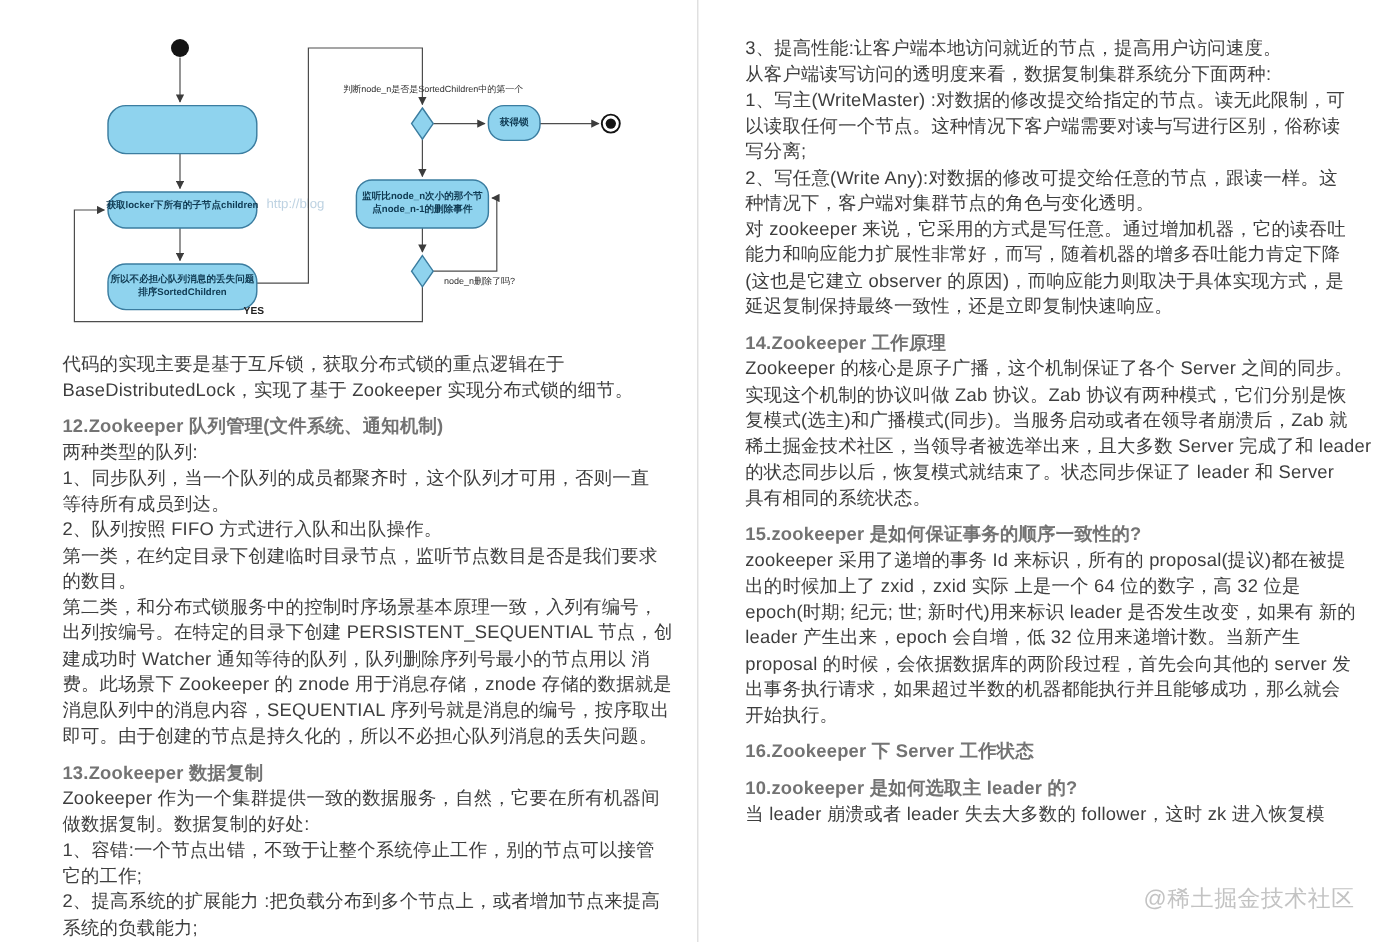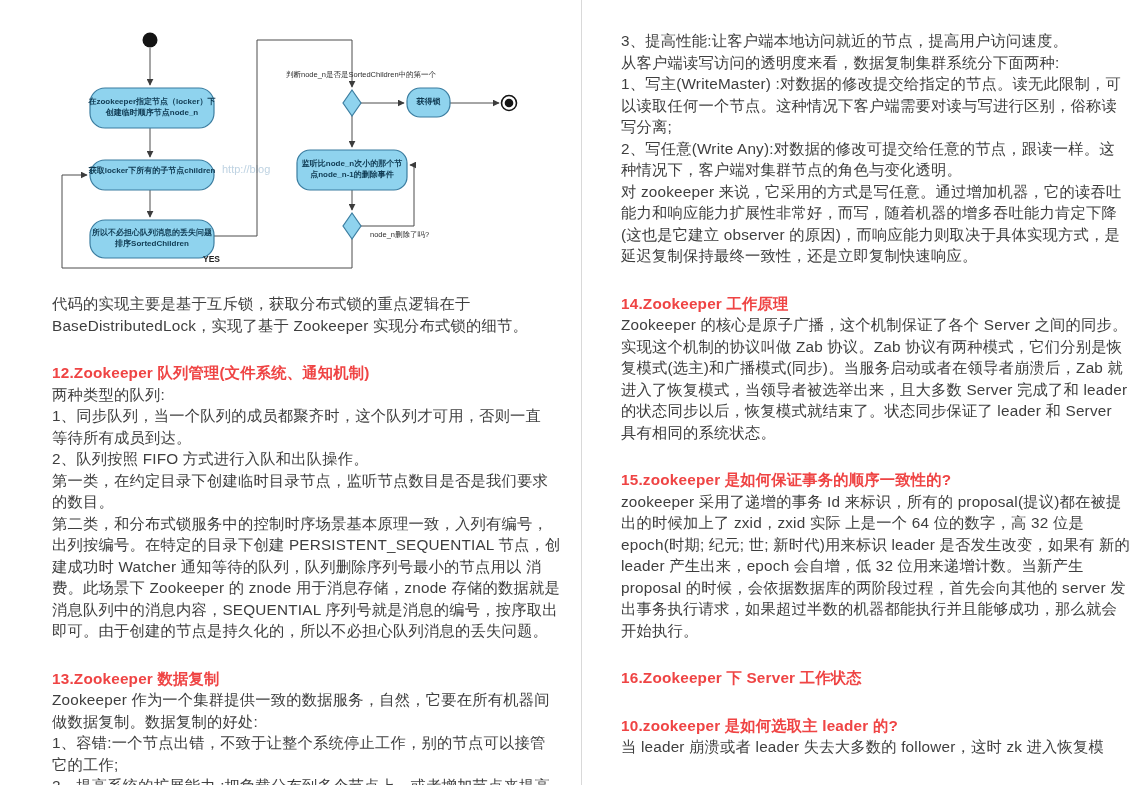--- a/index.html
+++ b/index.html
@@ -12,21 +12,21 @@
 
   .col { position:absolute; }
   .col-left  { left:52px;  top:15px; width:524px; }
   .col-right { left:621px; top:30px; width:522px; }
 
   .body-block {
     margin:0; font-size:15.3px; line-height:21.5px; color:#3e3e3e;
     white-space:pre-line; letter-spacing:0.2px;
   }
   .heading-block {
-    margin:26px 0 0 0; font-size:15.3px; line-height:21.5px; color:#ef4444;
+    margin:9px 0 0 0; font-size:15.3px; line-height:21.5px; color:#737373;
     font-weight:bold; white-space:pre-line; letter-spacing:0.2px;
   }
 
   
   .diagram { position:relative; width:530px; height:272px; margin:0 0 6px 0; }
   .diagram svg { position:absolute; left:0; top:0; display:block; }
   .node-label {
     position:absolute; display:flex; align-items:center; justify-content:center;
     text-align:center; font-size:8px; line-height:1.35; color:#0f3a52;
     white-space:pre-line; font-weight:600; pointer-events:none;
@@ -75,22 +75,20 @@
         <rect x="38" y="145" width="124" height="30" rx="15" fill="#8fd3ee" stroke="#3b7da0" stroke-width="1.2"></rect>
         <rect x="38" y="205" width="124" height="38" rx="15" fill="#8fd3ee" stroke="#3b7da0" stroke-width="1.2"></rect>
         <polygon points="300,75 309,88 300,101 291,88" fill="#8fd3ee" stroke="#3b7da0" stroke-width="1.2"></polygon>
         <rect x="355" y="73" width="43" height="29" rx="13" fill="#8fd3ee" stroke="#3b7da0" stroke-width="1.2"></rect>
         <circle cx="457" cy="88" r="7.5" fill="#ffffff" stroke="#141414" stroke-width="1.6"></circle>
         <circle cx="457" cy="88" r="4.3" fill="#141414"></circle>
         <rect x="245" y="135" width="110" height="40" rx="13" fill="#8fd3ee" stroke="#3b7da0" stroke-width="1.2"></rect>
         <polygon points="300,198 309,211 300,224 291,211" fill="#8fd3ee" stroke="#3b7da0" stroke-width="1.2"></polygon>
       </svg>
 
-      <div class="node-label" style="left:36px; top:73px;  width:128px; height:40px;">在zookeeper指定节点（locker）下
-创建临时顺序节点node_n</div>
       <div class="node-label" style="left:36px; top:145px; width:128px; height:22px;">获取locker下所有的子节点children</div>
       <div class="node-label" style="left:36px; top:205px; width:128px; height:38px;">所以不必担心队列消息的丢失问题
 排序SortedChildren</div>
       <div class="node-label" style="left:355px;top:73px;  width:43px;  height:29px;">获得锁</div>
       <div class="node-label" style="left:243px;top:135px; width:114px; height:40px;">监听比node_n次小的那个节
 点node_n-1的删除事件</div>
 
       <div class="diag-label" style="left:234px; top:55px;">判断node_n是否是SortedChildren中的第一个</div>
       <div class="diag-label" style="left:318px; top:215px;">node_n删除了吗?</div>
       <div class="yes-label" style="left:130px; top:239px;margin-left:21px;">YES</div>
@@ -129,30 +127,31 @@
 2、写任意(Write Any):对数据的修改可提交给任意的节点，跟读一样。这
 种情况下，客户端对集群节点的角色与变化透明。
 对 zookeeper 来说，它采用的方式是写任意。通过增加机器，它的读吞吐
 能力和响应能力扩展性非常好，而写，随着机器的增多吞吐能力肯定下降
 (这也是它建立 observer 的原因)，而响应能力则取决于具体实现方式，是
 延迟复制保持最终一致性，还是立即复制快速响应。</p>
     <h3 class="heading-block">14.Zookeeper 工作原理</h3>
     <p class="body-block">Zookeeper 的核心是原子广播，这个机制保证了各个 Server 之间的同步。
 实现这个机制的协议叫做 Zab 协议。Zab 协议有两种模式，它们分别是恢
 复模式(选主)和广播模式(同步)。当服务启动或者在领导者崩溃后，Zab 就
-进入了恢复模式，当领导者被选举出来，且大多数 Server 完成了和 leader
+稀土掘金技术社区，当领导者被选举出来，且大多数 Server 完成了和 leader
 的状态同步以后，恢复模式就结束了。状态同步保证了 leader 和 Server
 具有相同的系统状态。</p>
     <h3 class="heading-block">15.zookeeper 是如何保证事务的顺序一致性的?</h3>
     <p class="body-block">zookeeper 采用了递增的事务 Id 来标识，所有的 proposal(提议)都在被提
 出的时候加上了 zxid，zxid 实际 上是一个 64 位的数字，高 32 位是
 epoch(时期; 纪元; 世; 新时代)用来标识 leader 是否发生改变，如果有 新的
 leader 产生出来，epoch 会自增，低 32 位用来递增计数。当新产生
 proposal 的时候，会依据数据库的两阶段过程，首先会向其他的 server 发
 出事务执行请求，如果超过半数的机器都能执行并且能够成功，那么就会
 开始执行。</p>
     <h3 class="heading-block">16.Zookeeper 下 Server 工作状态</h3>
     <h3 class="heading-block">10.zookeeper 是如何选取主 leader 的?</h3>
     <p class="body-block">当 leader 崩溃或者 leader 失去大多数的 follower，这时 zk 进入恢复模</p>
   </div>
 
+  <div class="footer-watermark">@稀土掘金技术社区</div>
 
 </div>
 
 </body></html>

